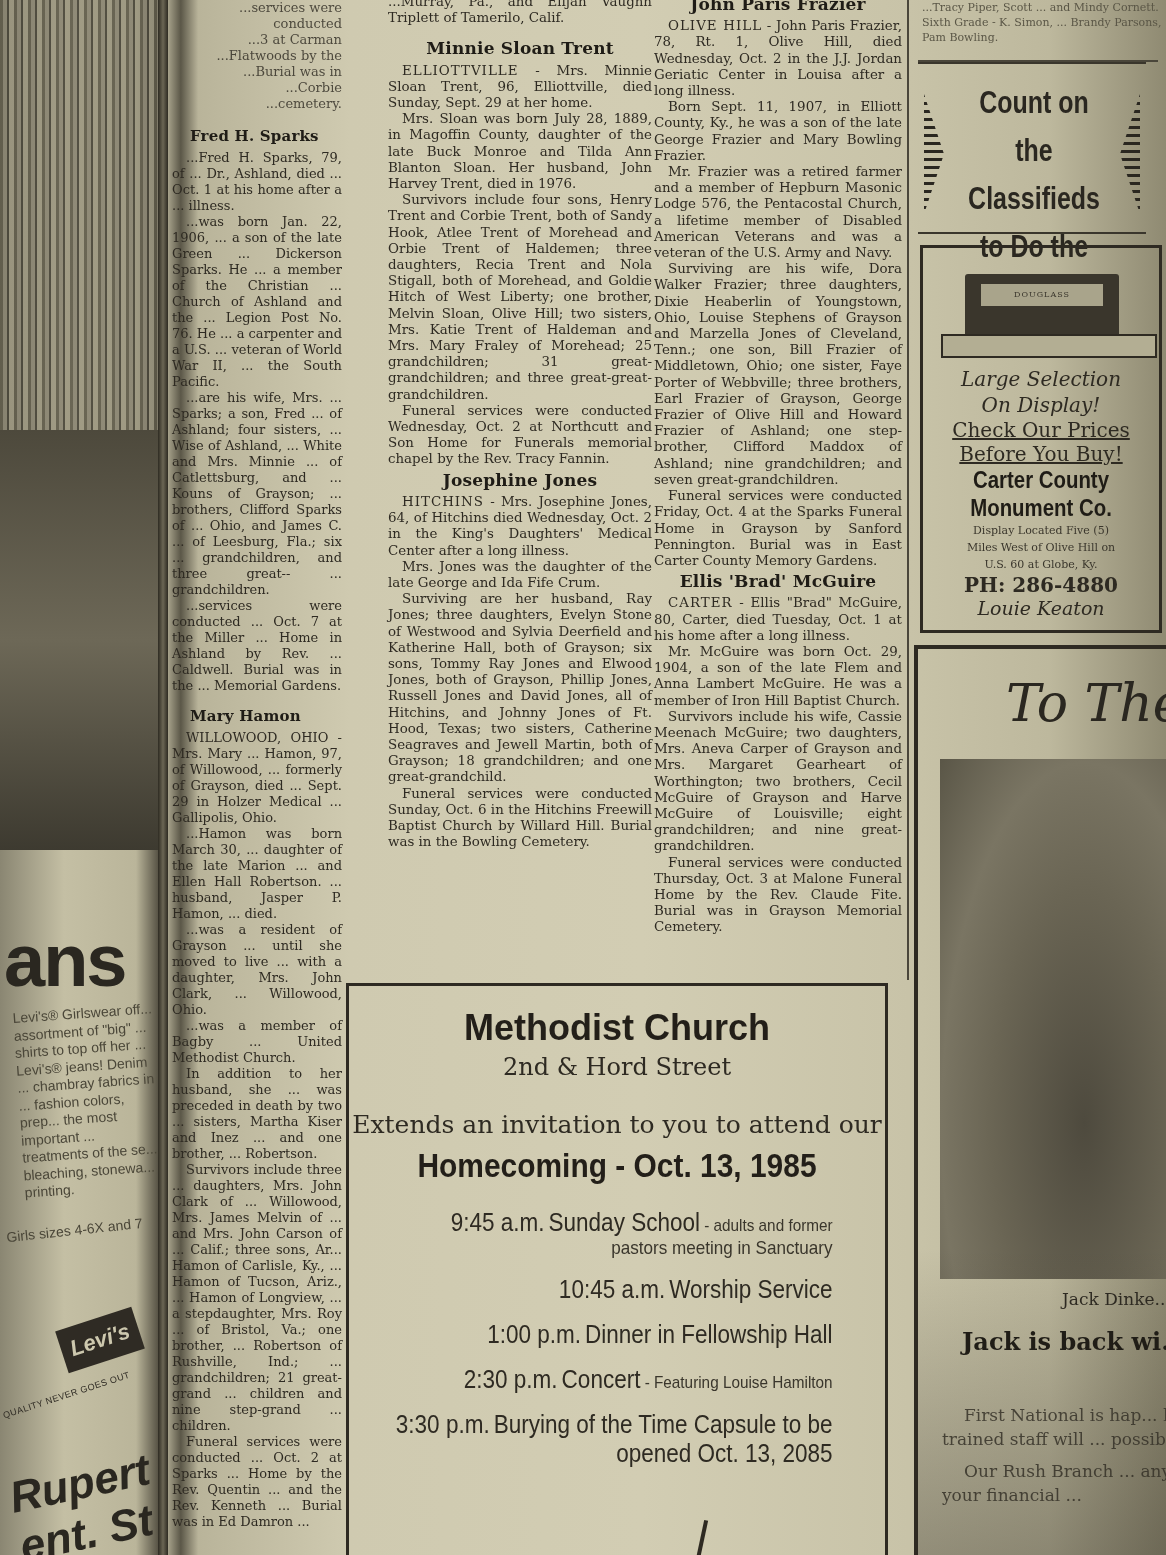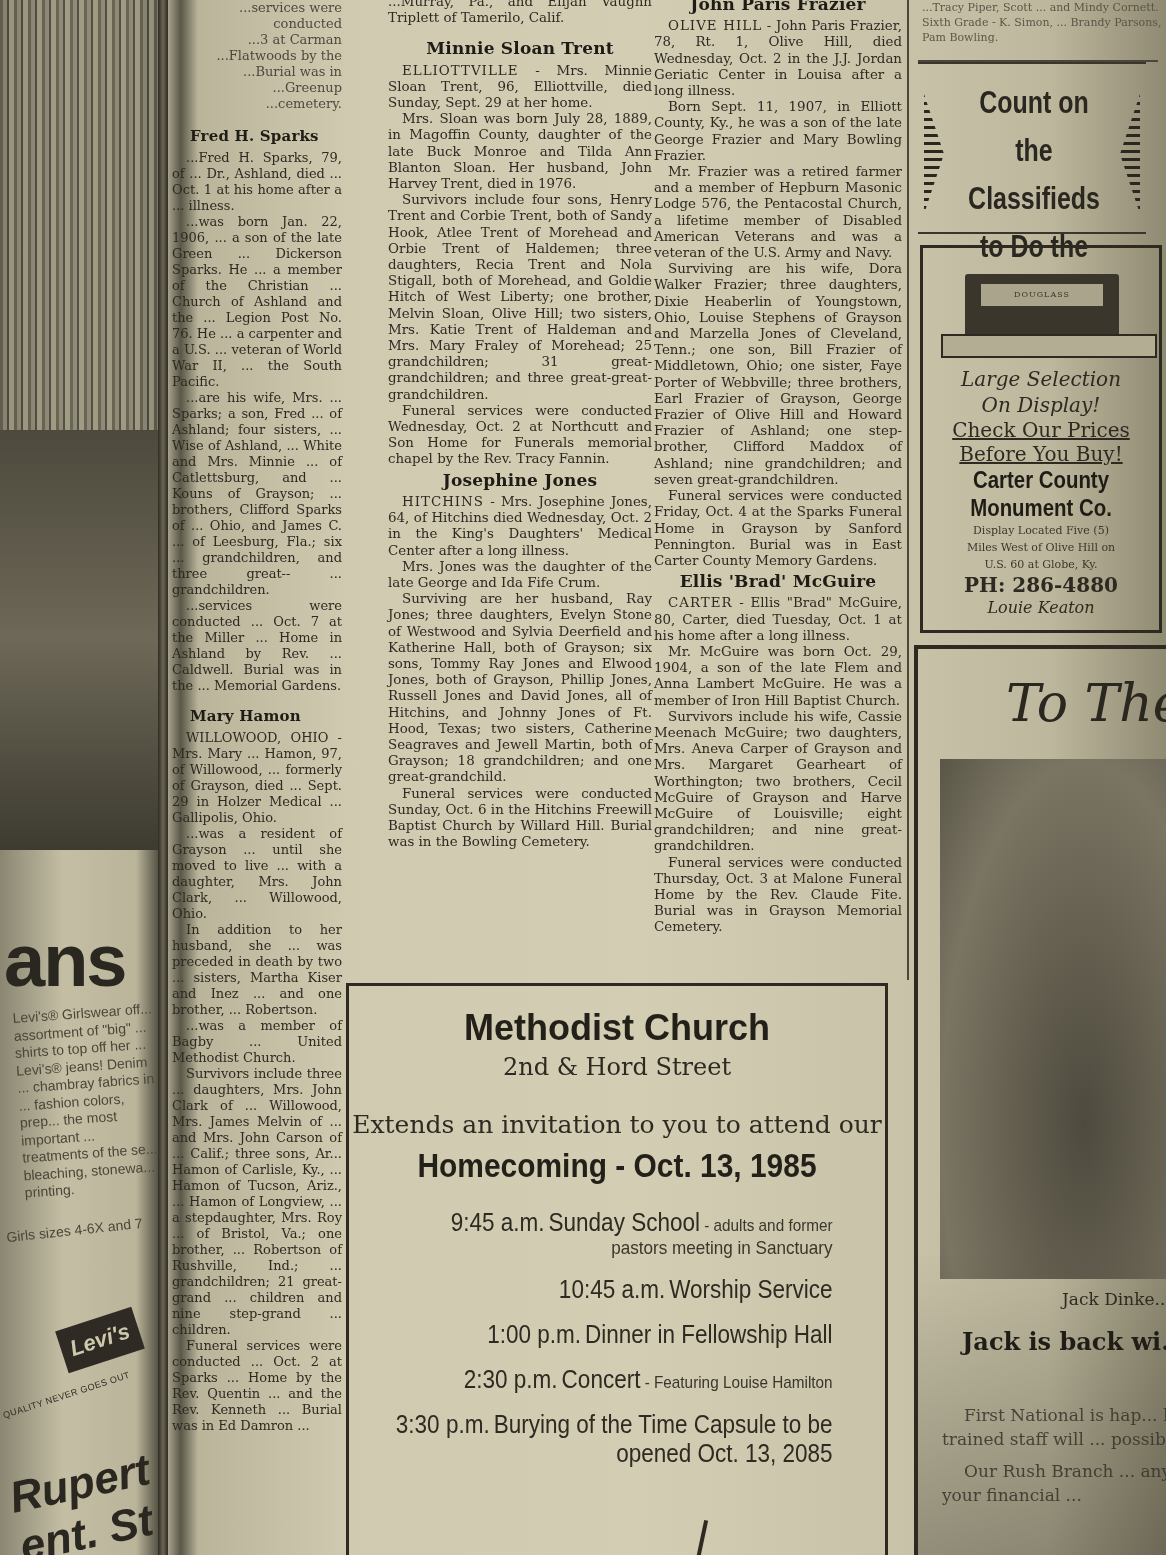--- a/index.html
+++ b/index.html
@@ -86,21 +86,21 @@
   .stone { position:absolute; left:18px; top:26px; width:200px; height:76px; }
   .stone-body { position:absolute; left:24px; top:0; width:154px; height:64px; background:#3a362c; border-radius:3px 3px 0 0; }
   .stone-label { position:absolute; left:40px; top:10px; width:122px; height:22px; background:#a9a48b; font-size:8px; line-height:22px; color:#3a362c; letter-spacing:1px; }
   .stone-base { position:absolute; left:0; top:60px; width:212px; height:20px; background:#b3ae93; border:2px solid #2e2a22; }
   .mon-lines { position:absolute; left:0; top:118px; width:236px; }
   .it { font-style:italic; font-size:20px; line-height:26px; color:#2e2a22; }
   .chk { font-size:20px; line-height:24px; color:#2e2a22;text-decoration:underline; }
   .mon-name { font-family:"Liberation Sans", sans-serif; font-weight:bold; font-size:24px; line-height:28px; transform:scaleX(0.85); color:#1f1c16; }
   .mon-addr { font-size:11px; line-height:17px; color:#3a362c; }
   .mon-ph { font-weight:bold; font-size:20px; line-height:24px; }
-  .mon-owner { font-style:italic; font-size:16px; line-height:22px; }
+  .mon-owner { font-style:italic; font-size:19px; line-height:22px; }
 
   .tothe {
     position:absolute; left:914px; top:645px; width:260px; height:920px;
     border-left:4px solid #2e2a22; border-top:4px solid #2e2a22;
   }
   .tothe-title { position:absolute; left:88px; top:24px; font-style:italic; font-size:52px; color:#2a2720; white-space:nowrap; }
   .tothe-photo {
     position:absolute; left:22px; top:110px; width:240px; height:520px;
     background:radial-gradient(ellipse at 60% 70%,#4e4a3e,#6a6554 45%,#7a7563 70%,#5a5647);
   }
@@ -145,33 +145,34 @@
     <div class="rupert"><span>Rupert</span><br><span>ent. St</span></div>
   </div>
   <div class="spine"></div>
 
   <div class="col col1">
     <div style="opacity:0.8;text-align:right;">
       <div>...services were conducted</div>
       <div>...3 at Carman</div>
       <div>...Flatwoods by the</div>
       <div>...Burial was in</div>
-      <div>...Greenup</div>
+      <div>...Corbie</div>
       <div>...cemetery.</div>
     </div>
     <div class="hd" style="margin-top:16px;">Fred H. Sparks</div>
     <p>...Fred H. Sparks, 79, of ... Dr., Ashland, died ... Oct. 1 at his home after a ... illness.</p>
     <p>...was born Jan. 22, 1906, ... a son of the late Green ... Dickerson Sparks. He ... a member of the Christian ... Church of Ashland and the ... Legion Post No. 76. He ... a carpenter and a U.S. ... veteran of World War II, ... the South Pacific.</p>
     <p>...are his wife, Mrs. ... Sparks; a son, Fred ... of Ashland; four sisters, ... Wise of Ashland, ... White and Mrs. Minnie ... of Catlettsburg, and ... Kouns of Grayson; ... brothers, Clifford Sparks of ... Ohio, and James C. ... of Leesburg, Fla.; six ... grandchildren, and three great-- ... grandchildren.</p>
     <p>...services were conducted ... Oct. 7 at the Miller ... Home in Ashland by Rev. ... Caldwell. Burial was in the ... Memorial Gardens.</p>
     <div class="hd" style="margin-top:14px;">Mary Hamon</div>
     <p>WILLOWOOD, OHIO - Mrs. Mary ... Hamon, 97, of Willowood, ... formerly of Grayson, died ... Sept. 29 in Holzer Medical ... Gallipolis, Ohio.</p>
+    <p>...Hamon was born March 30, ... daughter of the late Marion ... and Ellen Hall Robertson. ... husband, Jasper P. Hamon, ... died.</p>
     <p>...was a resident of Grayson ... until she moved to live ... with a daughter, Mrs. John Clark, ... Willowood, Ohio.</p>
+    <p>...was a member of Bagby ... United Methodist Church.</p>
     <p>In addition to her husband, she ... was preceded in death by two ... sisters, Martha Kiser and Inez ... and one brother, ... Robertson.</p>
-    <p>...was a member of Bagby ... United Methodist Church.</p>
     <p>Survivors include three ... daughters, Mrs. John Clark of ... Willowood, Mrs. James Melvin of ... and Mrs. John Carson of ... Calif.; three sons, Ar... Hamon of Carlisle, Ky., ... Hamon of Tucson, Ariz., ... Hamon of Longview, ... a stepdaughter, Mrs. Roy ... of Bristol, Va.; one brother, ... Robertson of Rushville, Ind.; ... grandchildren; 21 great-grand ... children and nine step-grand ... children.</p>
     <p>Funeral services were conducted ... Oct. 2 at Sparks ... Home by the Rev. Quentin ... and the Rev. Kenneth ... Burial was in Ed Damron ...</p>
   </div>
 
   <div class="col col2">
     <p style="text-indent:0;margin-top:-6px;">...Murray, Pa., and Elijah Vaughn Triplett of Tamerilo, Calif.</p>
     <div class="hd" style="margin-top:14px;">Minnie Sloan Trent</div>
     <p><span class="dateline">ELLIOTTVILLE</span><span> - Mrs. Minnie Sloan Trent, 96, Elliottville, died Sunday, Sept. 29 at her home.</span></p>
     <p>Mrs. Sloan was born July 28, 1889, in Magoffin County, daughter of the late Buck Monroe and Tilda Ann Blanton Sloan. Her husband, John Harvey Trent, died in 1976.</p>
     <p>Survivors include four sons, Henry Trent and Corbie Trent, both of Sandy Hook, Atlee Trent of Morehead and Orbie Trent of Haldemen; three daughters, Recia Trent and Nola Stigall, both of Morehead, and Goldie Hitch of West Liberty; one brother, Melvin Sloan, Olive Hill; two sisters, Mrs. Katie Trent of Haldeman and Mrs. Mary Fraley of Morehead; 25 grandchildren; 31 great-grandchildren; and three great-great-grandchildren.</p>

